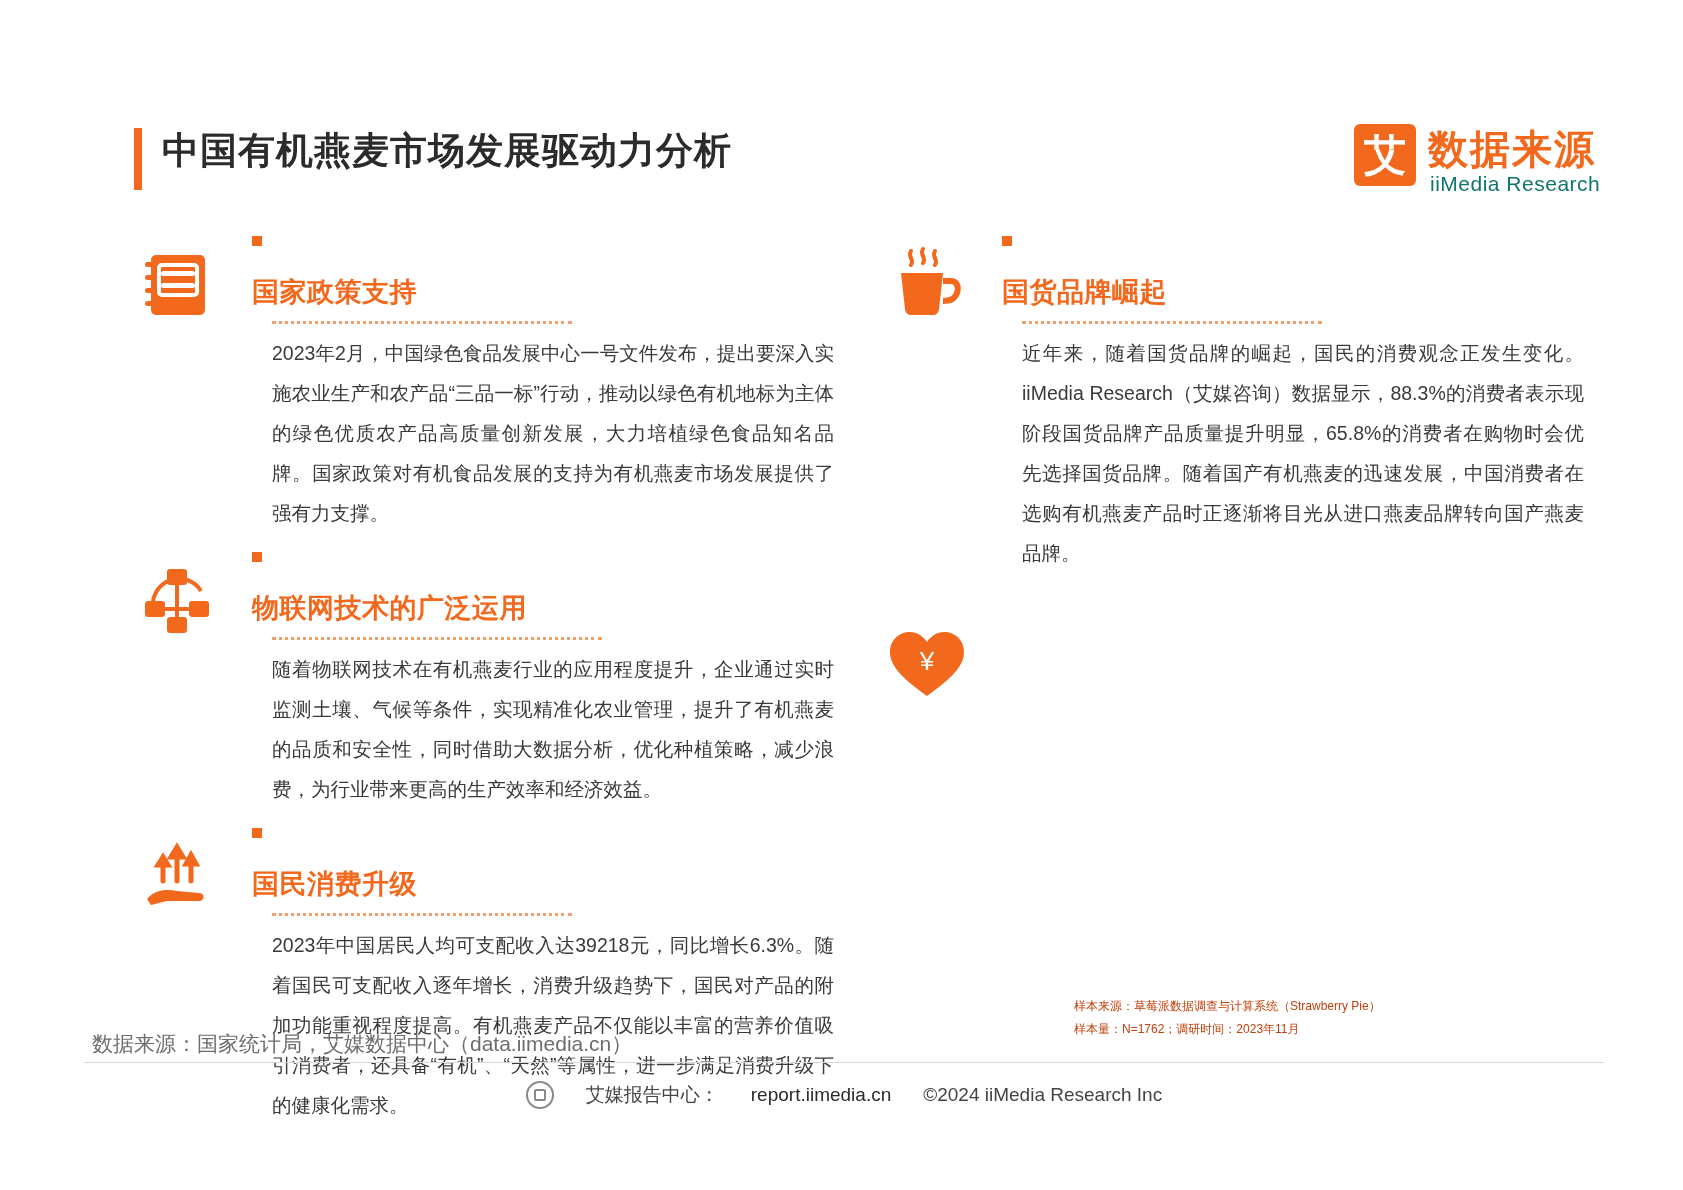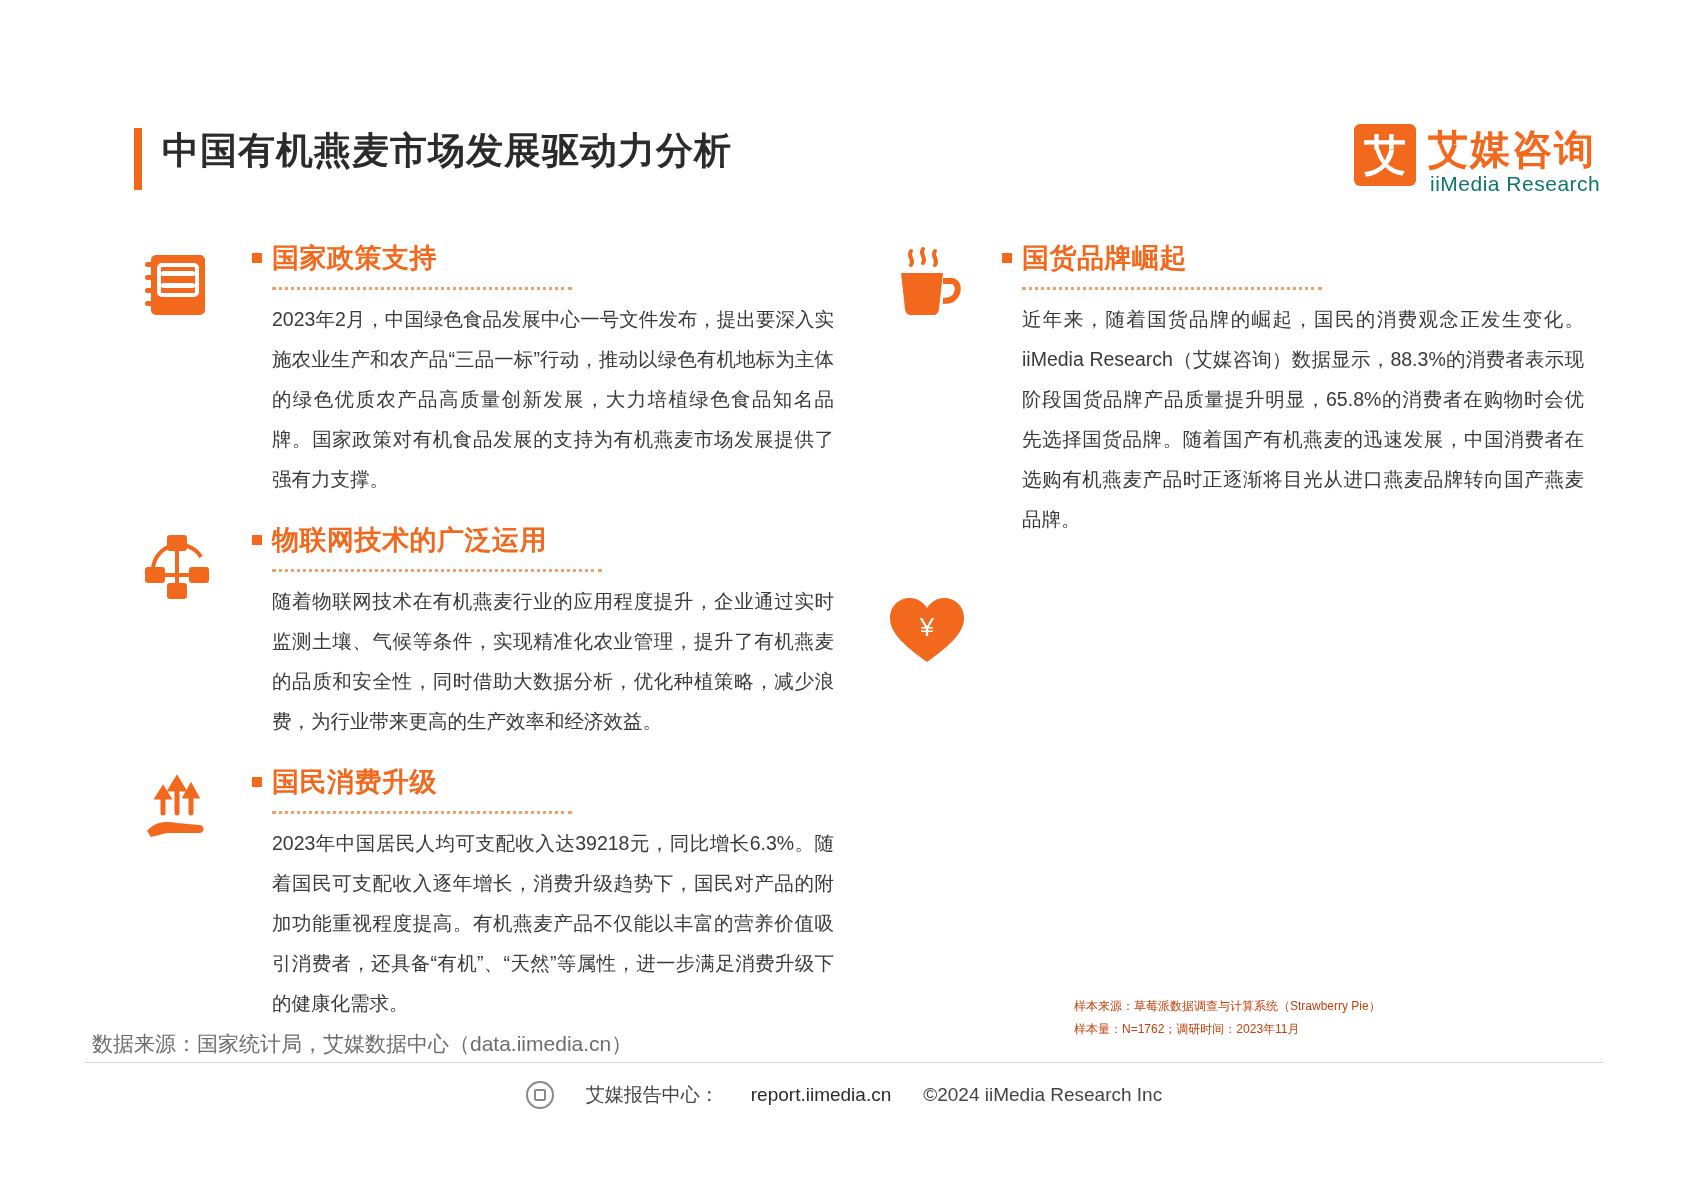--- a/index.html
+++ b/index.html
@@ -112,21 +112,22 @@
     display: flex;
     align-items: center;
     justify-content: center;
   }
   .block-body {
     margin-left: 118px;
   }
   .block-heading {
     display: flex;
     align-items: baseline;
-    gap: 10px;
+    gap: 24px;
+    flex-direction: column;
   }
   .bullet-sq {
     width: 10px;
     height: 10px;
     background: #f2681c;
     display: inline-block;
     flex: none;
     position: relative;
     top: -4px;
   }
@@ -219,21 +220,21 @@
 </head>
 <body>
 
 <div class="page">
 
   <div class="header">
     <div class="title-bar"></div>
     <div class="page-title">中国有机燕麦市场发展驱动力分析</div>
     <div class="logo">
       <div class="logo-mark">艾</div>
-      <div class="logo-cn">艾媒咨询</div>
+      <div class="logo-cn">数据来源</div>
       <div class="logo-en">iiMedia Research</div>
     </div>
   </div>
 
   <div class="col col-left">
 
     <div class="block">
       <div class="block-icon">
         <svg width="80" height="80" viewBox="0 0 80 80">
           <rect x="14" y="10" width="54" height="60" rx="5" fill="#f2681c"></rect>

